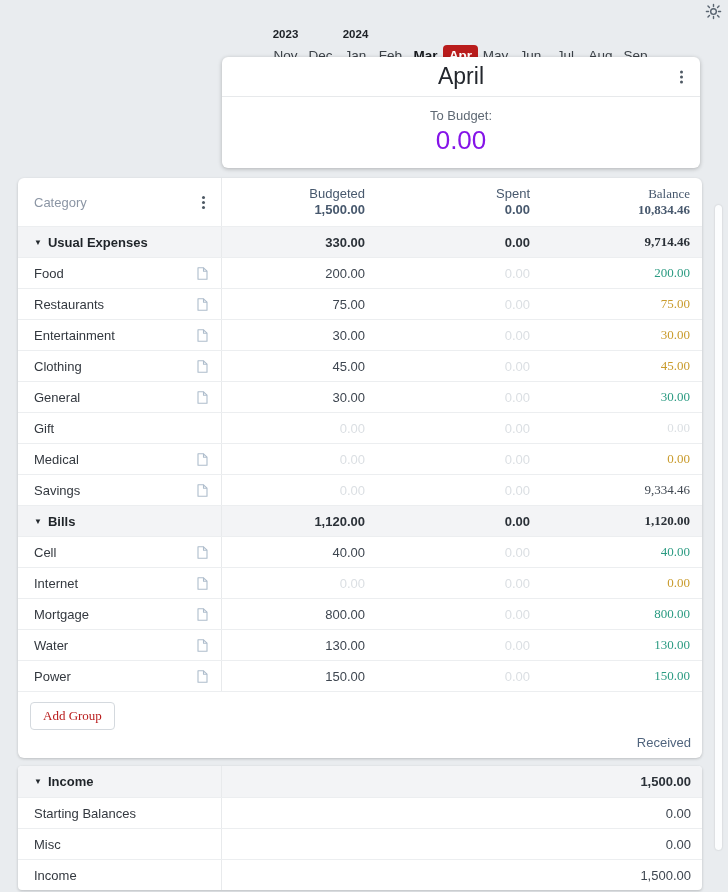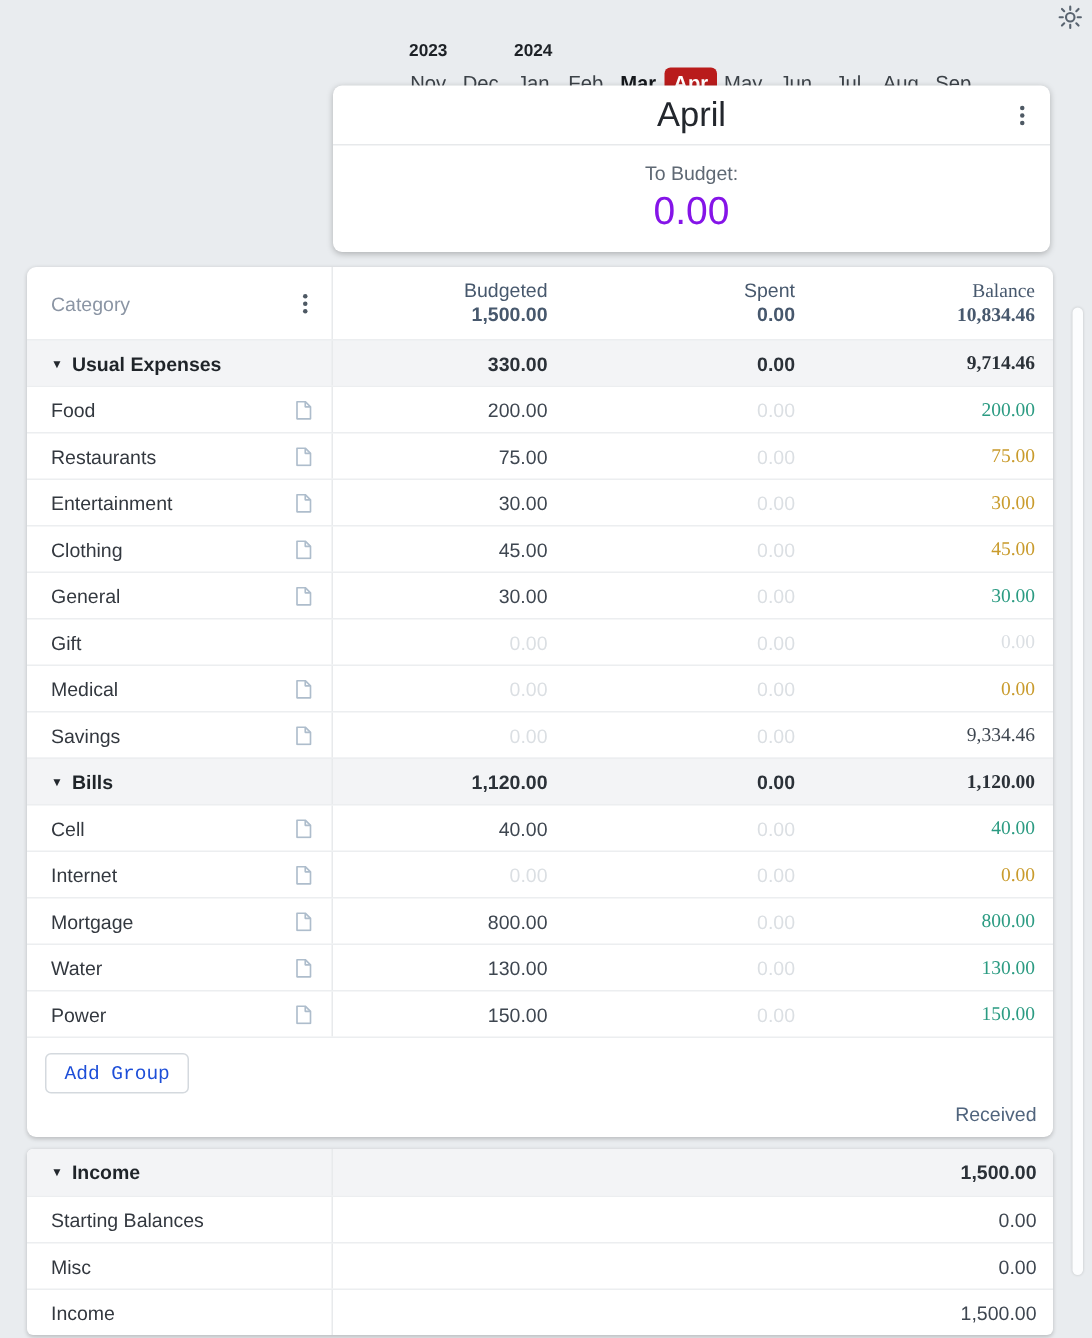--- a/index.html
+++ b/index.html
@@ -48,21 +48,21 @@
   .grp-name{font-weight:700;color:#1f2429;flex:1;}
   .cat-name{flex:1;color:#33383f;cursor:pointer;}
   .note-icon{display:flex;align-items:center;}
   .dark{color:#3e4650;}
   .muted{color:#dbdfe3;}
   .green{color:#2b9b82;}
   .orange{color:#c99b2c;}
   .gbold{font-weight:700;color:#2b3138;}
   
   .foot{height:66px;position:relative;border-top:1px solid #eceef0;}
-  .add-group-btn{position:absolute;left:12px;top:10px;padding:5px 12px;border:1px solid #d4d9de;border-radius:4px;background:#fff;color:#1d4ed8;font-size:13px;font-family:Liberation Mono, monospace;cursor:pointer;}
+  .add-group-btn{position:absolute;left:12px;top:10px;padding:5px 12px;border:1px solid #d4d9de;border-radius:4px;background:#fff;color:#b91c1c;font-size:13px;font-family:Liberation Serif, serif;cursor:pointer;}
   .received{position:absolute;right:11px;bottom:8px;color:#50647d;margin-left:24px;}
   
   .inc-val{flex:1;text-align:right;padding-right:11px;align-self:center;color:#3e4650;}
   .inc-val.gbold{color:#2b3138;}
   
   .scroll-thumb{position:absolute;left:715px;top:205px;width:7px;height:645px;background:#fcfdfe;border-radius:4px;box-shadow:0 0 2px rgba(0,0,0,.18);}
 </style>
 </head>
 <body>
 

